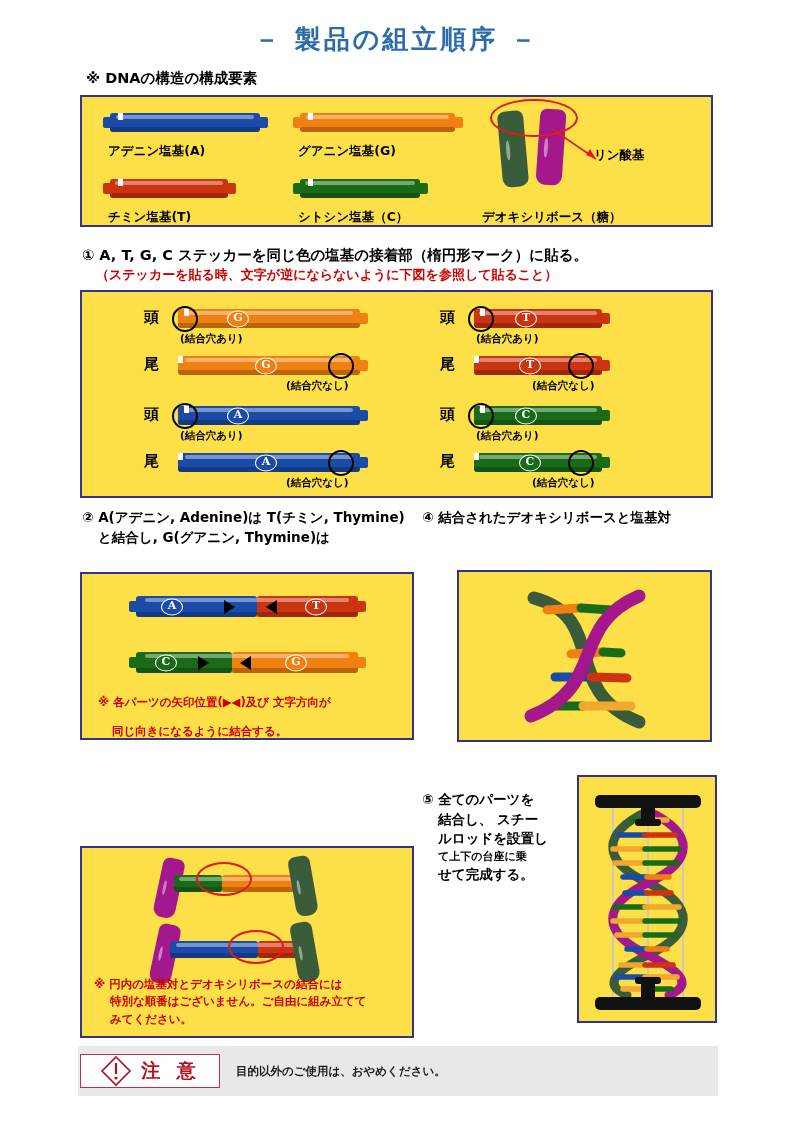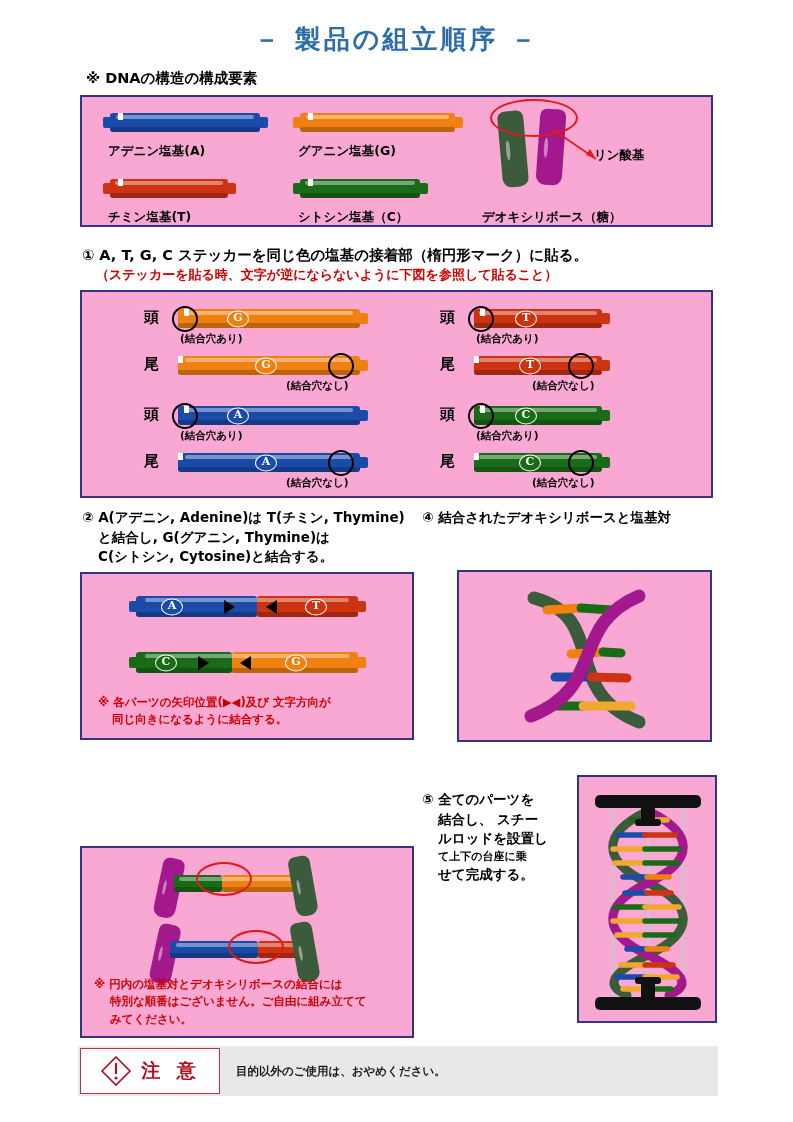--- a/index.html
+++ b/index.html
@@ -14,21 +14,21 @@
   .title{
     position:absolute;left:0;top:22px;width:793px;text-align:center;
     font-size:26px;font-weight:bold;color:#2c6ca8;letter-spacing:3px;
   }
 
   
   .sec-head{font-size:14.5px;font-weight:bold;line-height:1.45;}
   .sec-head.red{color:#cc0000;}
 
   .panel{
-    position:absolute;border:2px solid #333388;background:#f9a8d4;box-sizing:border-box;
+    position:absolute;border:2px solid #333388;background:#fde047;box-sizing:border-box;
   }
 
   
   .rod{position:relative;height:19px;border-radius:3px;}
   .rod .body{position:absolute;inset:0;border-radius:3px;}
   .rod .gloss{
     position:absolute;left:4%;right:4%;top:2px;height:4px;border-radius:3px;
     background:rgba(255,255,255,.40);
   }
   .rod .shade{
@@ -84,21 +84,21 @@
   .ellipse-red{
     position:absolute;border:2px solid #e01b1b;border-radius:50%;box-sizing:border-box;
   }
 
   
   .caution-bar{
     position:absolute;left:78px;top:1046px;width:640px;height:50px;
     background:#e8e8e8;display:flex;align-items:center;
   }
   .caution-box{
-    width:140px;height:46px;margin-left:2px;background:#fff;border:1.5px solid #c03040;
+    width:140px;height:34px;margin-left:2px;background:#fff;border:1.5px solid #c03040;
     display:flex;align-items:center;justify-content:center;gap:8px;box-sizing:border-box;
   }
   .caution-word{
     color:#b01020;font-size:19px;font-weight:bold;letter-spacing:5px;
   }
   .caution-text{
     margin-left:16px;font-size:11.5px;font-weight:bold;line-height:1.75;color:#1a1a1a;
   }
 </style>
 </head>
@@ -297,21 +297,20 @@
     </div>
     <div class="sub-lbl" style="left:450px;top:184px;">(結合穴なし)</div>
   </div>
 
   <div style="position:absolute;left:82px;top:508px;">
     <div class="sec-head" style="font-size:13.5px;">
       <span>②</span>
       <span>A(アデニン, Adenine)は T(チミン, Thymine)</span>
     </div>
     <div class="sec-head" style="font-size:13.5px;margin-left:16px;">と結合し, G(グアニン, Thymine)は</div>
-    <div class="sec-head" style="font-size:13.5px;margin-left:16px;">C(シトシン, Cytosine)と結合する。</div>
   </div>
 
   <div class="panel" style="left:80px;top:572px;width:334px;height:168px;">
 
     <div style="position:absolute;left:54px;top:22px;width:222px;">
       <div class="rod" style="height:21px;">
         <div class="body" style="background:#1b4ba8;width:121px;"></div>
         <div class="body" style="background:#cc3311;left:121px;width:101px;"></div>
         <div class="gloss"></div>
           <div class="shade"></div>
@@ -334,21 +333,21 @@
         <div class="nub-r" style="background:#f08010;top:5px;"></div>
       </div>
       <div class="letter" style="left:30px;background:#1a6b18;">C</div>
       <div class="tri-r" style="left:62px;top:4px;"></div>
       <div class="tri-l" style="left:104px;top:4px;"></div>
       <div class="letter" style="left:160px;background:#f08010;">G</div>
     </div>
 
     <div class="note-red" style="left:16px;top:120px;">
       <div>※ 各パーツの矢印位置(▶◀)及び 文字方向が</div>
-      <div style="margin-left:14px;">同じ向きになるように結合する。</div>
+      <div style="margin-left:14px;margin-top:12px;">同じ向きになるように結合する。</div>
     </div>
   </div>
 
   <div style="position:absolute;left:422px;top:508px;">
     <div class="sec-head" style="font-size:13.5px;">
       <span>④</span>
       <span>結合されたデオキシリボースと塩基対</span>
     </div>
   </div>
 

